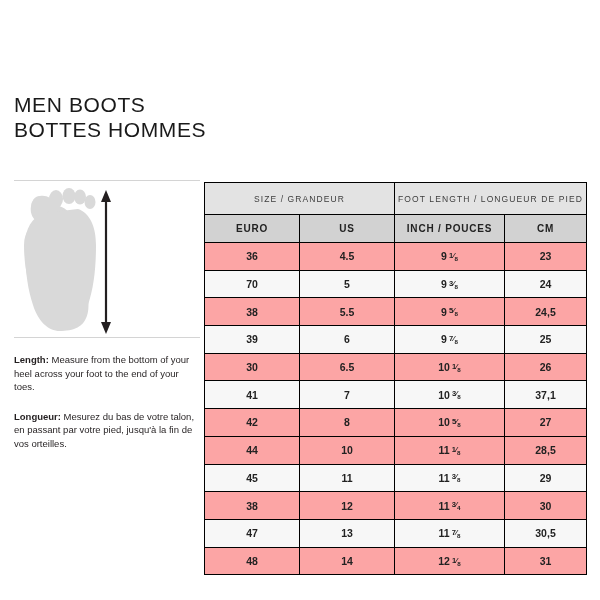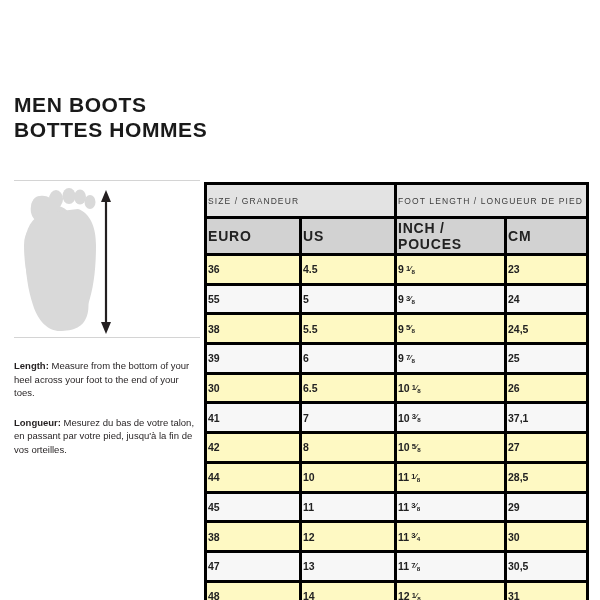--- a/index.html
+++ b/index.html
@@ -22,21 +22,21 @@
 
   
   .titles {
     position: absolute;
     left: 14px;
     top: 92px;
     width: 360px;
   }
   .title-line {
     font-size: 21px;
-    font-weight: bold;
+    font-weight: normal;
     letter-spacing: 0.6px;
     line-height: 25px;
     text-transform: uppercase;
     color: #1a1a1a;
   }
 
   
   .left-col {
     position: absolute;
     left: 14px;
@@ -55,21 +55,21 @@
   }
   .foot-svg {
     position: absolute;
     left: 6px;
     top: 6px;
   }
   .note {
     font-size: 9.5px;
     line-height: 13.5px;
     color: #231f20;
-    margin-top: 21px;
+    margin-top: 15px;
   }
   .note b {
     font-weight: bold;
   }
   .note.second {
     margin-top: 16px;
   }
 
   
   .table-wrap {
@@ -78,46 +78,47 @@
     top: 182px;
     width: 382px;
   }
   table.size-table {
     border-collapse: collapse;
     width: 382px;
     table-layout: fixed;
   }
   table.size-table td,
   table.size-table th {
-    border: 3px solid #000000;
+    border: 1px solid #000000;
+    text-align: center;
     vertical-align: middle;
   }
   .grp-head td {
     background: #e3e3e3;
     font-size: 8.5px;
     letter-spacing: 1.1px;
     color: #3d3d3d;
     height: 29px;
     font-weight: normal;
   }
   .sub-head td {
     background: #d2d2d2;
-    font-size: 14px;
+    font-size: 10px;
     letter-spacing: 0.8px;
     font-weight: bold;
     color: #222222;
     height: 25px;
   }
   tbody tr td {
     height: 24.7px;
     font-size: 10.5px;
     font-weight: bold;
     color: #222222;
   }
-  tbody tr.odd td { background: #fef9c3; }
+  tbody tr.odd td { background: #fca5a5; }
   tbody tr.even td { background: #f7f7f7; }
 
   .frac {
     display: inline-block;
     font-size: 7.5px;
     line-height: 1;
     vertical-align: 0.32em;
     letter-spacing: 0;
     font-weight: bold;
   }
@@ -193,21 +194,21 @@
         </tr>
       </thead>
       <tbody>
           <tr class="odd">
             <td>36</td>
             <td>4.5</td>
             <td><span class="whole">9</span><span class="frac">&nbsp;<sup>1</sup>⁄<sub>8</sub></span></td>
             <td>23</td>
           </tr>
           <tr class="even">
-            <td>55</td>
+            <td>70</td>
             <td>5</td>
             <td><span class="whole">9</span><span class="frac">&nbsp;<sup>3</sup>⁄<sub>8</sub></span></td>
             <td>24</td>
           </tr>
           <tr class="odd">
             <td>38</td>
             <td>5.5</td>
             <td><span class="whole">9</span><span class="frac">&nbsp;<sup>5</sup>⁄<sub>8</sub></span></td>
             <td>24,5</td>
           </tr>

